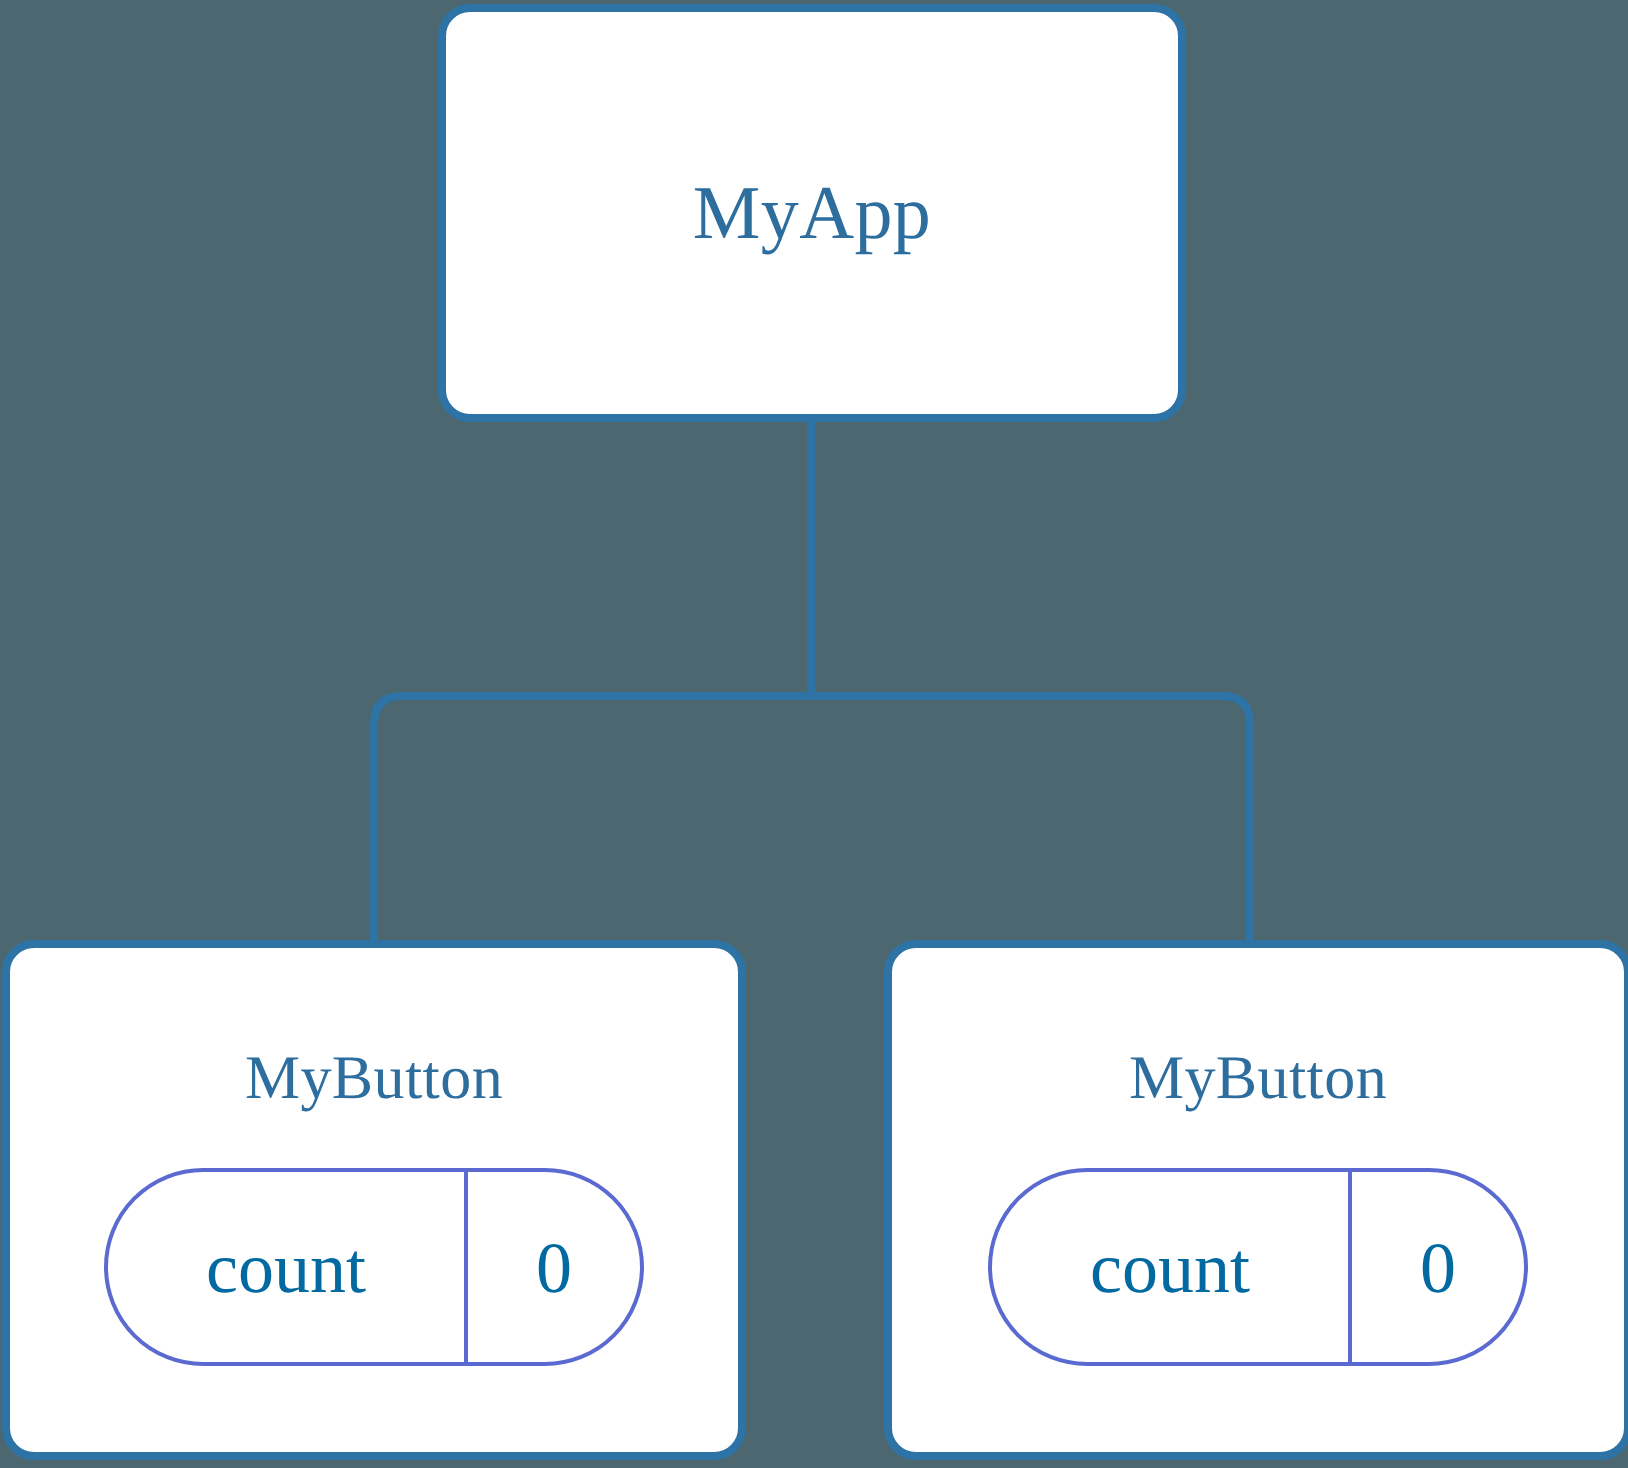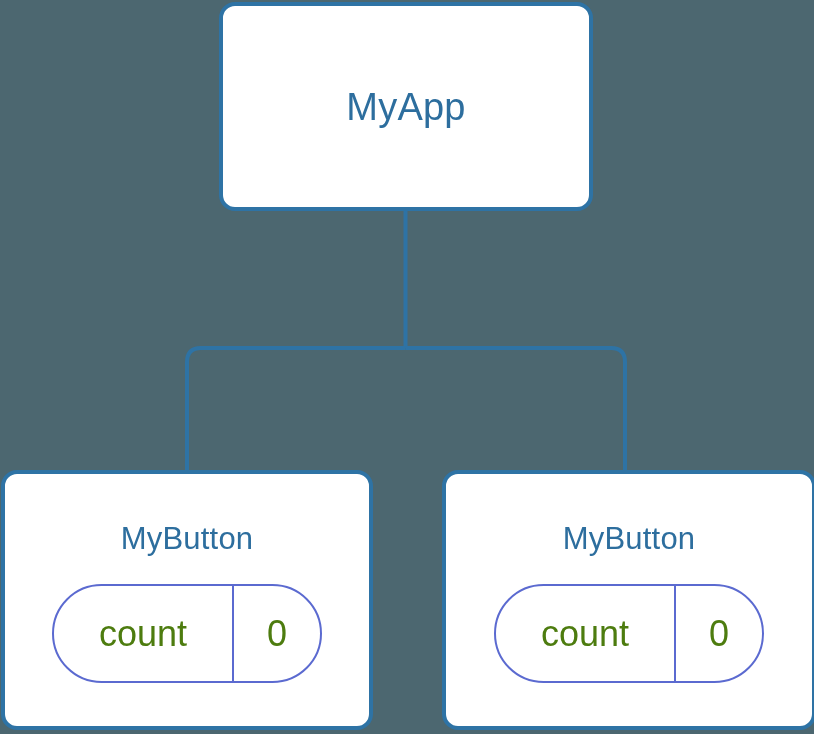--- a/index.html
+++ b/index.html
@@ -10,20 +10,21 @@
     width: 814px;
     height: 734px;
     overflow: hidden;
     background: #4c6770;
     font-family: "Liberation Sans", sans-serif;
   }
   #stage {
     position: relative;
     width: 814px;
     height: 734px;
+    font-family: Liberation Serif, serif;
   }
   #edges {
     position: absolute;
     left: 0;
     top: 0;
     width: 814px;
     height: 734px;
   }
 
   .node {
@@ -94,21 +95,21 @@
     border-right: 2px solid #5b6ad0;
   }
   .chip-val {
     flex: 1 1 auto;
     display: flex;
     align-items: center;
     justify-content: center;
   }
   .chip-key span,
   .chip-val span {
-    color: #4d7c0f;
+    color: #0369a1;
     font-size: 36px;
     line-height: 1;
     white-space: nowrap;
   }
 </style>
 </head>
 <body>
 
 <div id="stage">
 

